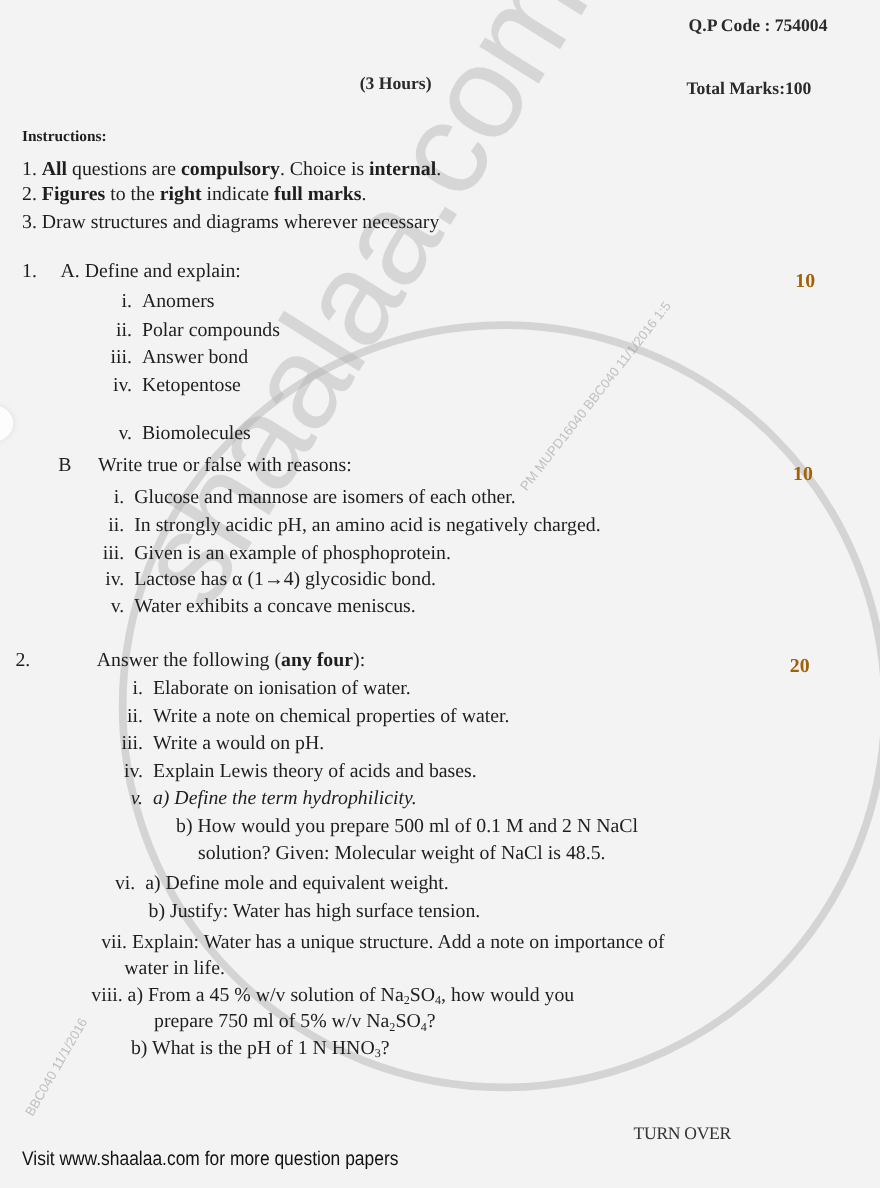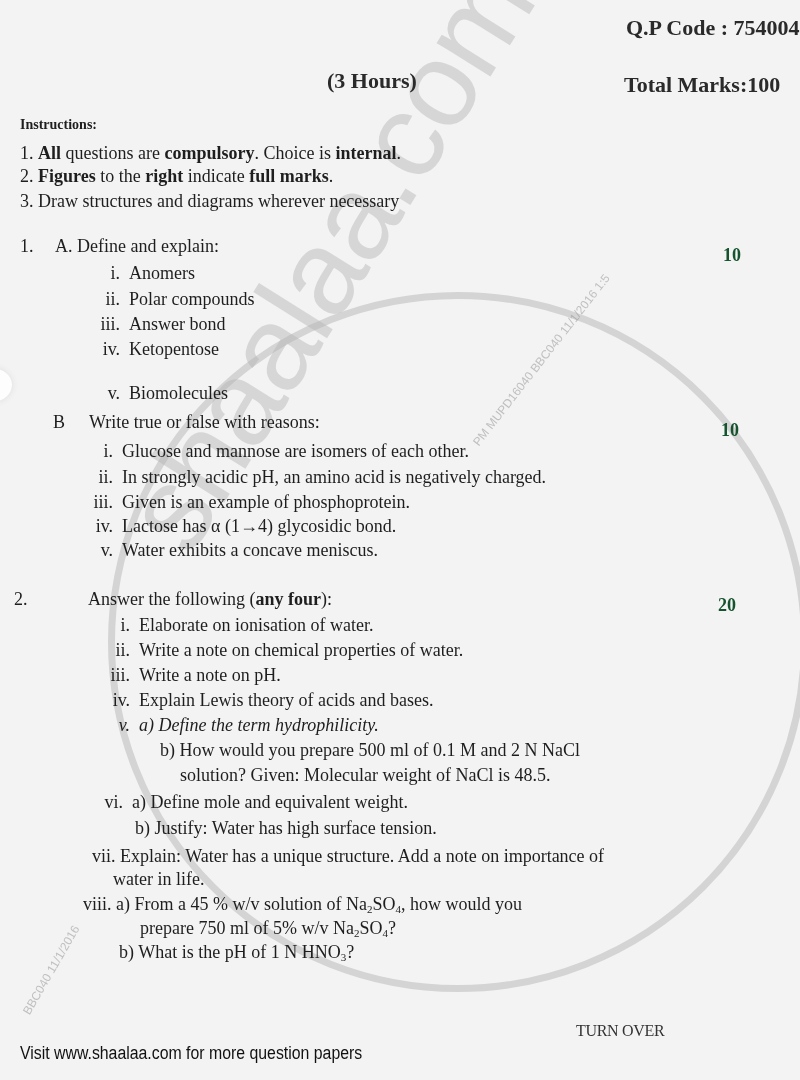--- a/index.html
+++ b/index.html
@@ -7,22 +7,22 @@
       width: 800px; height: 1080px; overflow: hidden;
       background: #f3f3f3;
       position: relative;
       font-family: "Liberation Serif", "DejaVu Serif", serif;
       color: #1e1e1e;
     }
     .abs { position: absolute; white-space: nowrap; }
     .b { font-weight: bold; }
     .t18 { font-size: 18px; line-height: 22px; }
     .t17 { font-size: 14px; line-height: 22px; }
-    .hdr { font-weight: bold; font-size: 22px; color: #2a2a2a; }
-    .marks { font-weight: bold; font-size: 18px; color: #14532d; }
+    .hdr { font-weight: bold; font-size: 16px; color: #2a2a2a; }
+    .marks { font-weight: bold; font-size: 18px; color: #a16207; }
     .num { display: inline-block; text-align: right; }
     sub { font-size: 11px; vertical-align: -3px; line-height: 0; }
 
     
     .wm-circle {
       position: absolute; left: 108px; top: 292px;
       width: 700px; height: 700px; border-radius: 50%;
       border: 7px solid #d4d4d4; box-sizing: border-box;
       pointer-events: none;
     }
@@ -102,21 +102,21 @@
 <div class="abs t18" style="left:75px; top:539px;"><span class="num" style="width:38px">v.</span>&nbsp;&nbsp;<span>Water exhibits a concave meniscus.</span></div>
 
 <div class="abs t18" style="left:14px; top:588px;">2.</div>
 <div class="abs t18" style="left:88px; top:588px;">
   <span>Answer the following (</span><span class="b">any four</span><span>):</span>
 </div>
 <div class="abs marks" style="left:718px; top:595px;">20</div>
 
 <div class="abs t18" style="left:95px; top:614px;"><span class="num" style="width:35px">i.</span>&nbsp;&nbsp;<span>Elaborate on ionisation of water.</span></div>
 <div class="abs t18" style="left:95px; top:639px;"><span class="num" style="width:35px">ii.</span>&nbsp;&nbsp;<span>Write a note on chemical properties of water.</span></div>
-<div class="abs t18" style="left:95px; top:664px;"><span class="num" style="width:35px">iii.</span>&nbsp;&nbsp;<span>Write a note on pH.</span></div>
+<div class="abs t18" style="left:95px; top:664px;"><span class="num" style="width:35px">iii.</span>&nbsp;&nbsp;<span>Write a would on pH.</span></div>
 <div class="abs t18" style="left:95px; top:689px;"><span class="num" style="width:35px">iv.</span>&nbsp;&nbsp;<span>Explain Lewis theory of acids and bases.</span></div>
 
 <div class="abs t18" style="left:95px; top:714px;font-style:italic;"><span class="num" style="width:35px">v.</span>&nbsp;&nbsp;<span>a) Define the term hydrophilicity.</span></div>
 <div class="abs t18" style="left:160px; top:739px;">b) How would you prepare 500 ml of 0.1 M and 2 N NaCl</div>
 <div class="abs t18" style="left:180px; top:764px;">solution? Given: Molecular weight of NaCl is 48.5.</div>
 
 <div class="abs t18" style="left:95px; top:791px;"><span class="num" style="width:28px">vi.</span>&nbsp;&nbsp;<span>a) Define mole and equivalent weight.</span></div>
 <div class="abs t18" style="left:135px; top:817px;">b) Justify: Water has high surface tension.</div>
 
 <div class="abs t18" style="left:92px; top:845px;text-align:right;"><span>vii.</span>&nbsp;<span>Explain: Water has a unique structure. Add a note on importance of</span></div>

